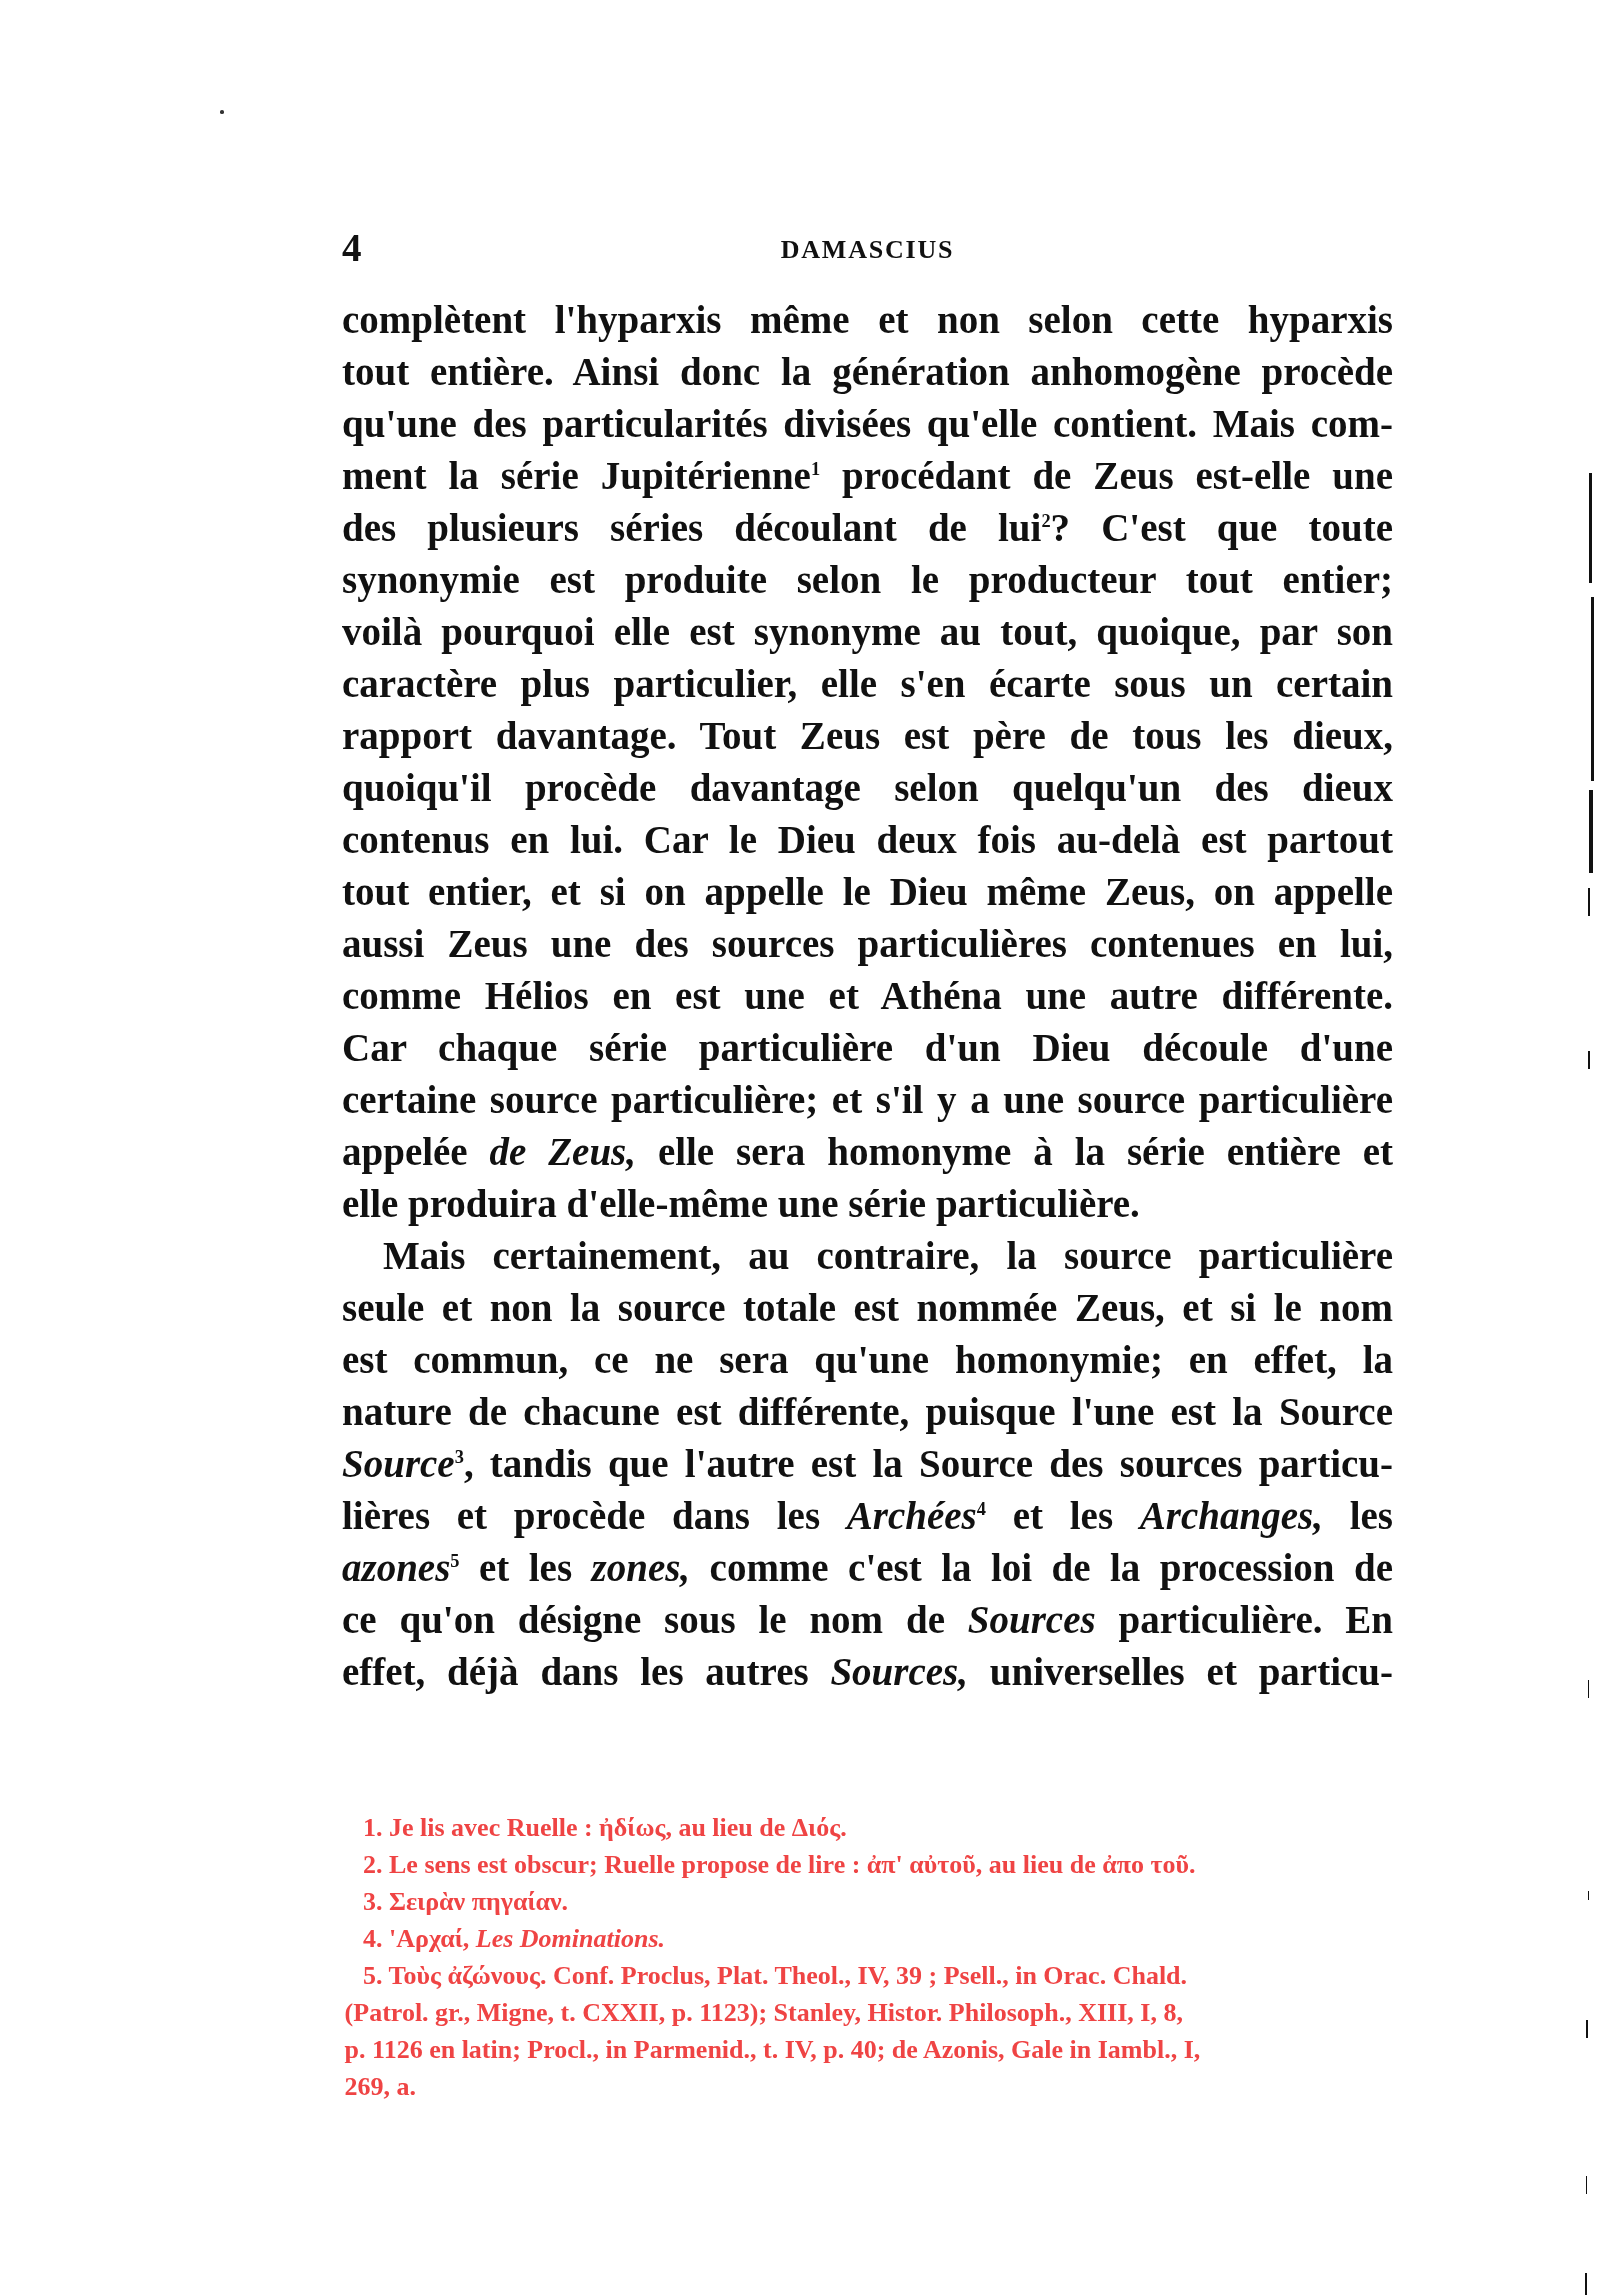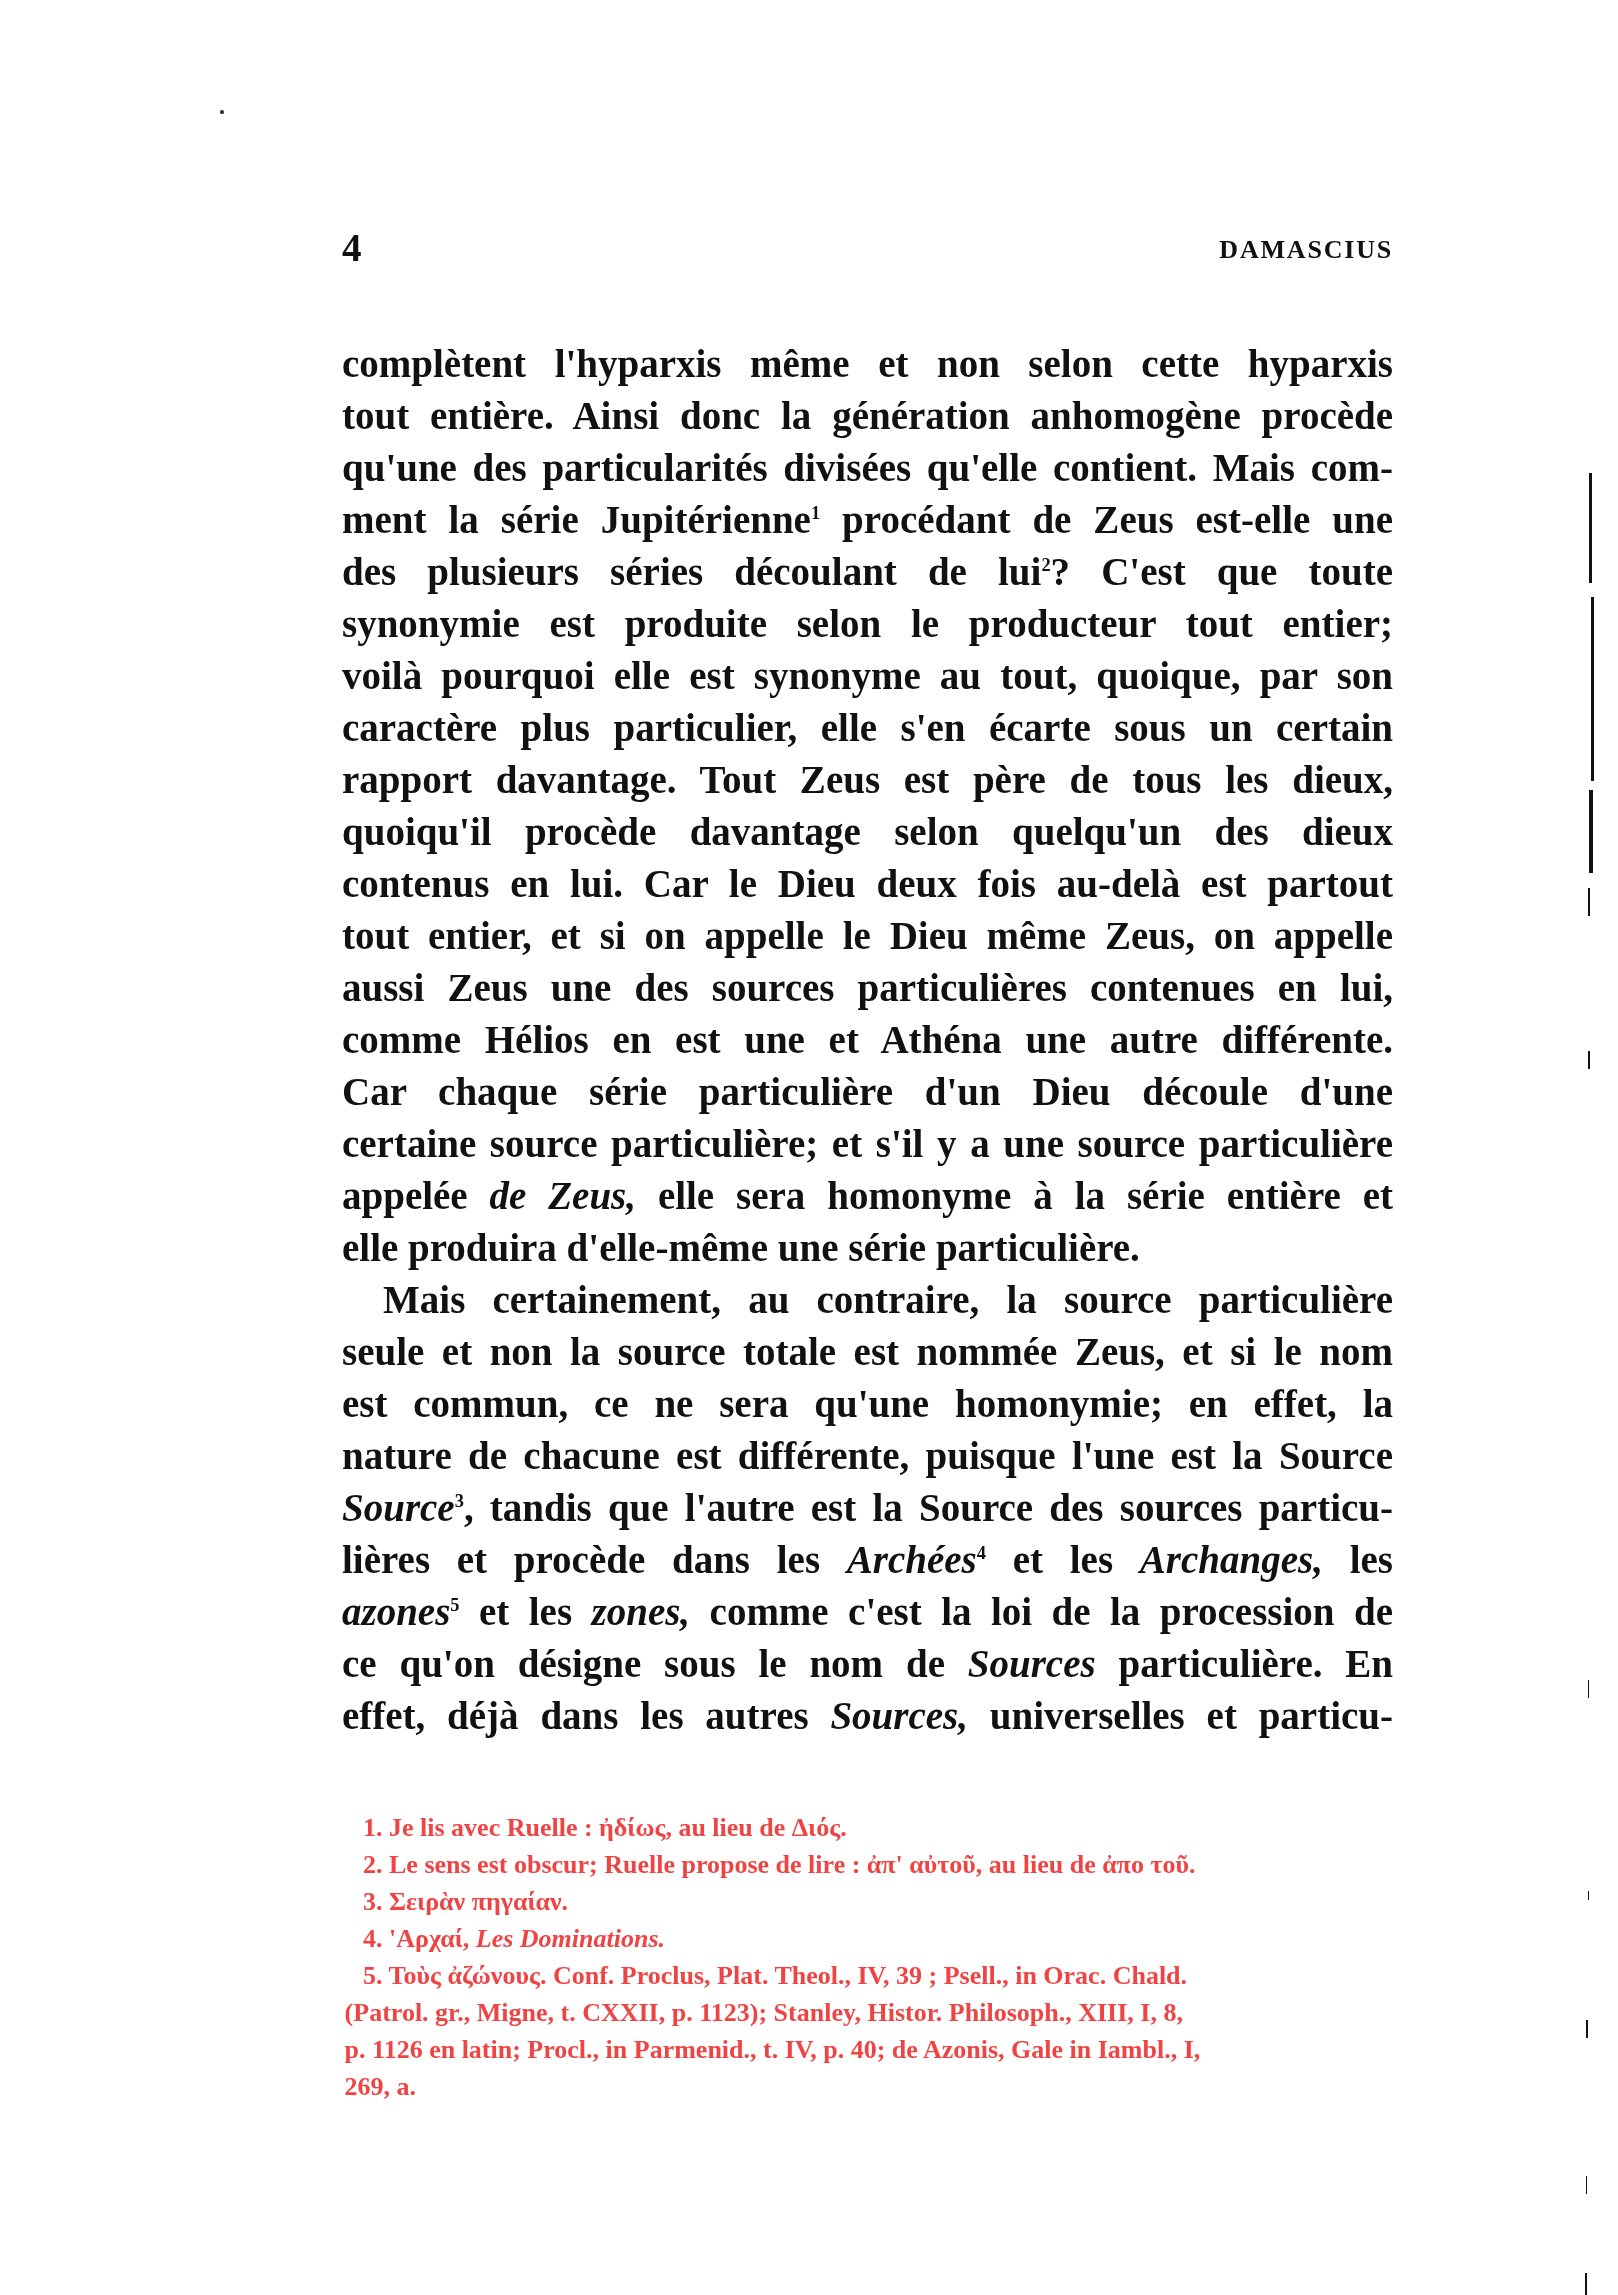--- a/index.html
+++ b/index.html
@@ -1,25 +1,25 @@
 <!DOCTYPE html>
 <html style="font-size:7.3px"><head>
 <meta charset="utf-8">
 <style>
   html, body { margin: 0; padding: 0; background: #ffffff; }
   body { width: 1619px; height: 2498px; position: relative; overflow: hidden; }
   .page { position: absolute; left: 0; top: 0; width: 1619px; height: 2498px; background: #fff; }
   .running-head { position: absolute; top: 225px; left: 342px; width: 1051px; height: 41px;
     font-family: "Liberation Serif", serif; font-weight: bold; color: #111; }
   .folio { position: absolute; left: 0; top: 0; font-size: 39px; }
-  .title { position: absolute; left: 0; right: 0; top: 10px; text-align: right;
+  .title { position: absolute; left: 0; right: 0; top: 10px; text-align: center;
     font-size: 26px; letter-spacing: 1.8px; }
   .body-text { position: absolute; left: 342px; top: 294px; width: 1051px;
     font-family: "Liberation Serif", serif; font-weight: bold; font-size: 39px;
-    line-height: 52px; color: #111; text-align: justify; margin-top: 44px; }
+    line-height: 52px; color: #111; text-align: justify; }
   .body-text p { margin: 0; text-indent: 0; }
   .body-text p + p { margin-top: 0; }
   .body-text .line { display: block; text-align: justify; text-align-last: justify; white-space: nowrap; }
   .body-text .line.last { text-align-last: left; }
   i { font-style: italic; }
   sup { font-size: 18.4px; vertical-align: 13.8px; line-height: 0; }
   .footnotes { position: absolute; left: 363px; top: 1809px; width: 1033px;
     font-family: "Liberation Serif", serif; font-weight: bold; font-size: 26px;
     line-height: 37px; color: #ef4444; }
   .fn { display: block; text-indent: 0; }

